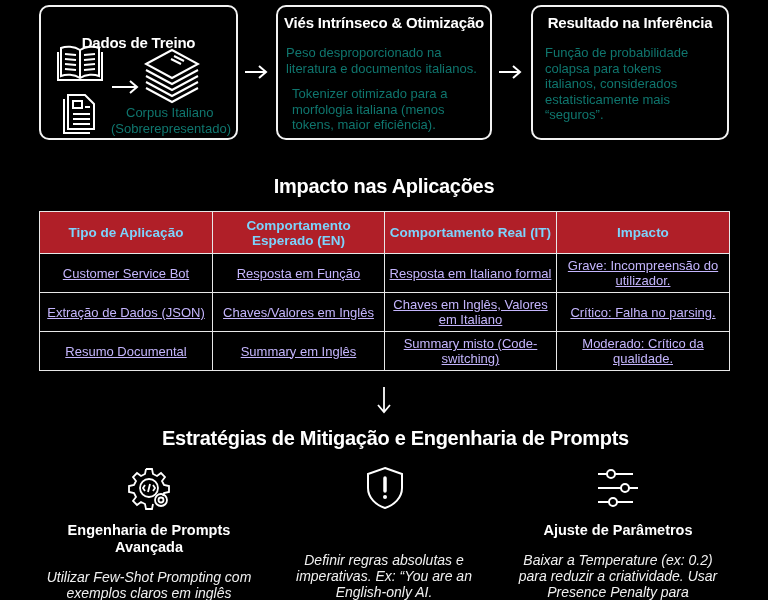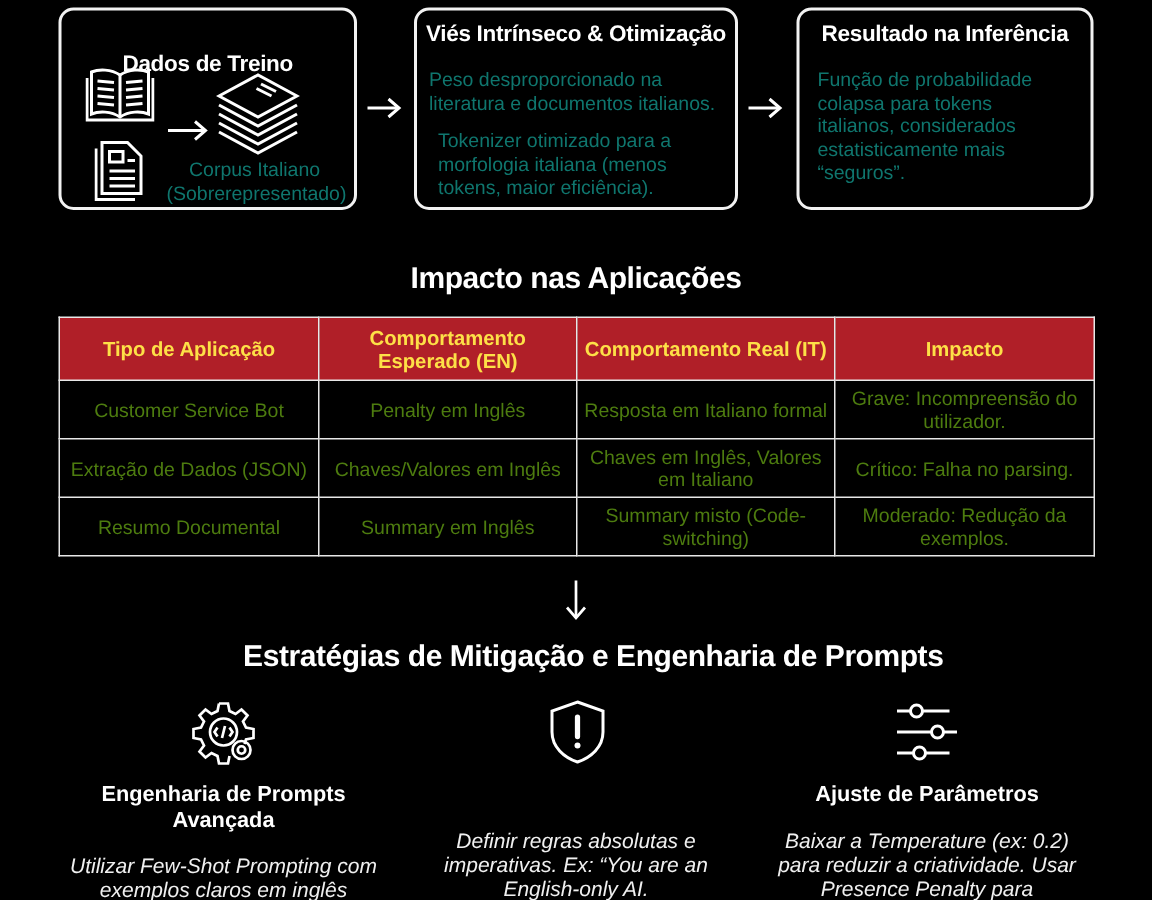--- a/index.html
+++ b/index.html
@@ -6,22 +6,22 @@
   body { width:768px; height:600px; overflow:hidden; position:relative; color:#fff;
          font-family:"Liberation Sans", "DejaVu Sans", sans-serif; }
   .box { position:absolute; border:2px solid #f2f2f2; border-radius:10px; box-sizing:border-box; background:#000; }
   .box-title { position:absolute; left:0; right:0; text-align:center; font-weight:bold; font-size:15px; letter-spacing:-0.2px; }
   .box-text { position:absolute; left:6px; right:6px; text-align:left; font-size:13px; line-height:15.5px; color:#0f766e; }
   .arrow-h { position:absolute; width:24px; height:14px; }
   .icon { position:absolute; }
   .section-title { position:absolute; left:0; right:0; text-align:center; font-weight:bold; font-size:20px; letter-spacing:-0.3px; }
   table.impact { position:absolute; left:39px; top:211px; width:690px; border-collapse:collapse; table-layout:fixed; }
   table.impact th, table.impact td { border:1.5px solid #e8e8e8; text-align:center; padding:0 4px; font-size:13px; line-height:15px; }
-  table.impact th { background:#b01f28; color:#fde047; font-weight:bold; height:41px; font-size:13.5px; }
-  table.impact td { background:#000; color:#4d7c0f; height:38px; }
+  table.impact th { background:#b01f28; color:#7dd3fc; font-weight:bold; height:41px; font-size:13.5px; }
+  table.impact td { background:#000; color:#c4b5fd; height:38px;text-decoration:underline; }
   .strategy { position:absolute; width:230px; text-align:center; }
   .strategy .s-title { position:absolute; left:0; right:0; top:0; font-weight:bold; font-size:14.5px; line-height:17px; }
   .strategy .s-text { position:absolute; left:0; right:0; font-size:14px; line-height:16px; color:#f0f0f0;font-style:italic; }
 </style>
 </head>
 <body>
 
 <div class="box" style="left:39px; top:5px; width:199px; height:135px;">
   <div class="box-title" style="top:7px;margin-top:20px;">Dados de Treino</div>
 
@@ -102,35 +102,35 @@
     <tr>
       <th>Tipo de Aplicação</th>
       <th>Comportamento Esperado (EN)</th>
       <th>Comportamento Real (IT)</th>
       <th>Impacto</th>
     </tr>
   </thead>
   <tbody>
     <tr>
       <td>Customer Service Bot</td>
-      <td>Penalty em Inglês</td>
+      <td>Resposta em Função</td>
       <td>Resposta em Italiano formal</td>
       <td>Grave: Incompreensão do utilizador.</td>
     </tr>
     <tr>
       <td>Extração de Dados (JSON)</td>
       <td>Chaves/Valores em Inglês</td>
       <td>Chaves em Inglês, Valores em Italiano</td>
       <td>Crítico: Falha no parsing.</td>
     </tr>
     <tr>
       <td>Resumo Documental</td>
       <td>Summary em Inglês</td>
       <td>Summary misto (Code-switching)</td>
-      <td>Moderado: Redução da exemplos.</td>
+      <td>Moderado: Crítico da qualidade.</td>
     </tr>
   </tbody>
 </table>
 
 <svg class="icon" style="left:377px; top:386px;" width="14" height="28" viewBox="0 0 14 28" fill="none" stroke="#fff" stroke-width="1.8">
   <line x1="7" y1="1" x2="7" y2="26"></line>
     <polyline points="1,19 7,26 13,19"></polyline>
 </svg>
 
 <div class="section-title" style="top:427px;padding-left:23px;">Estratégias de Mitigação e Engenharia de Prompts</div>

